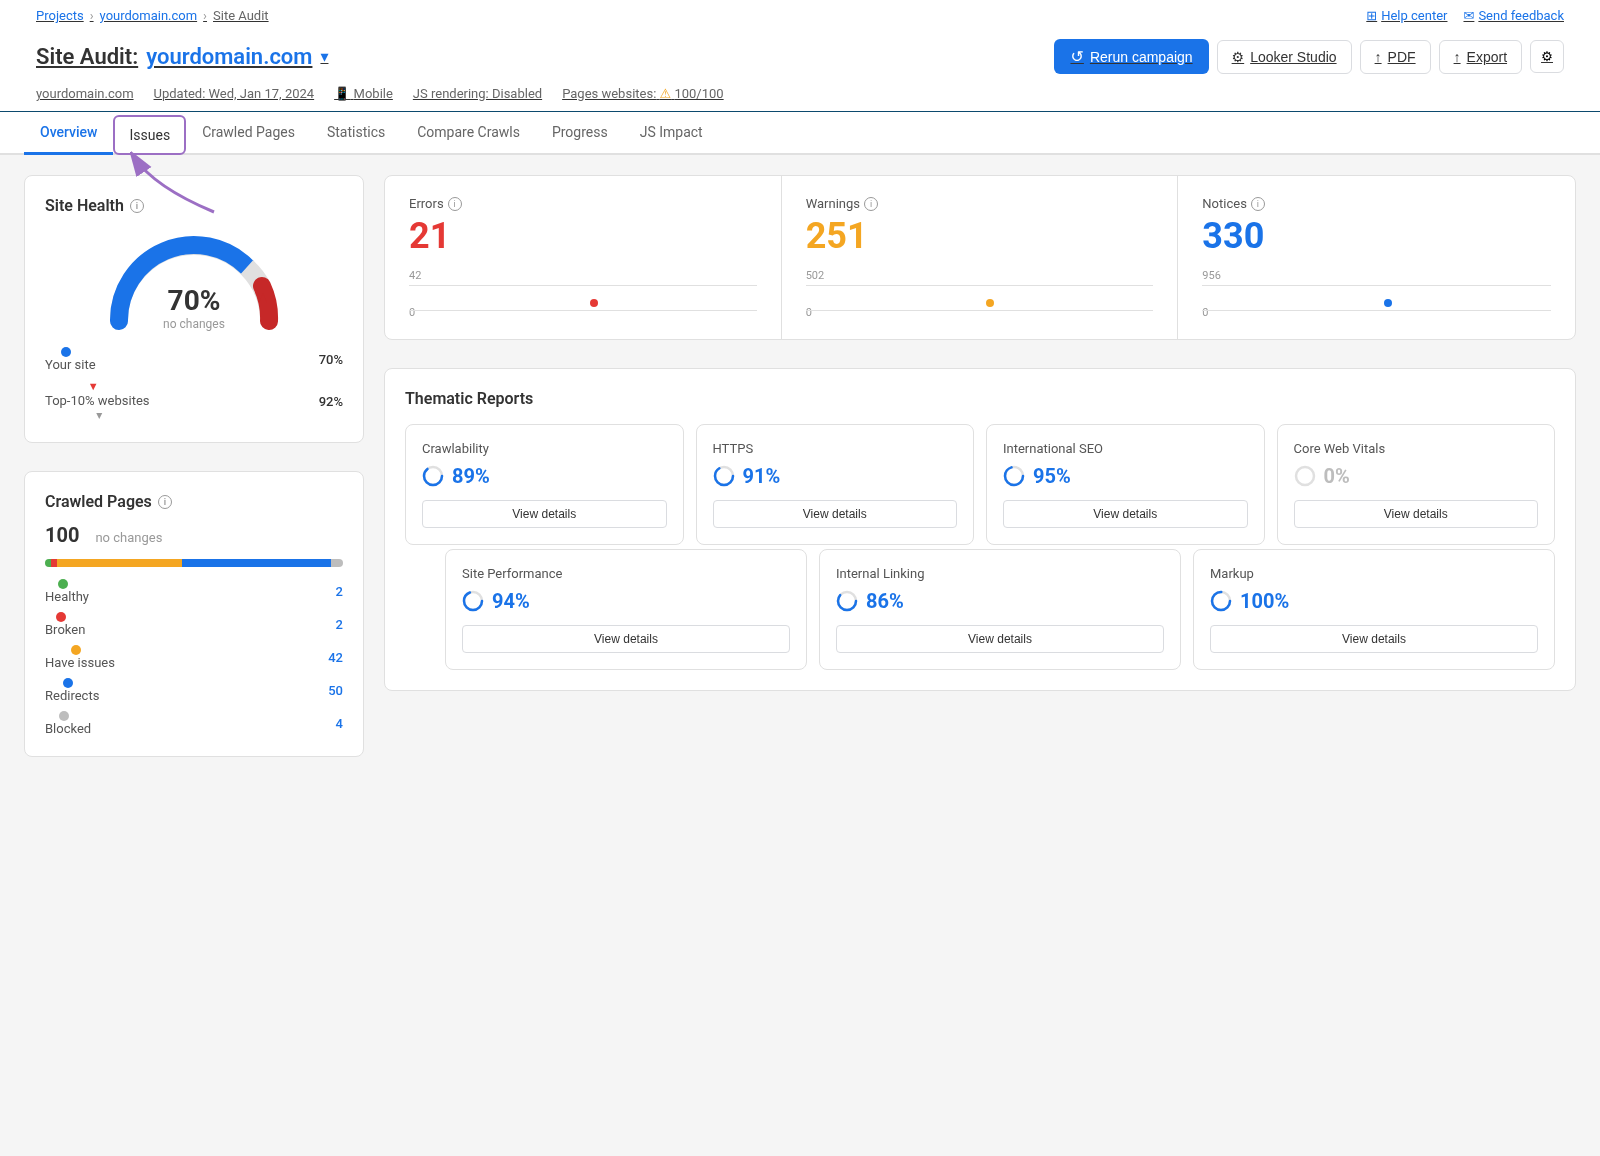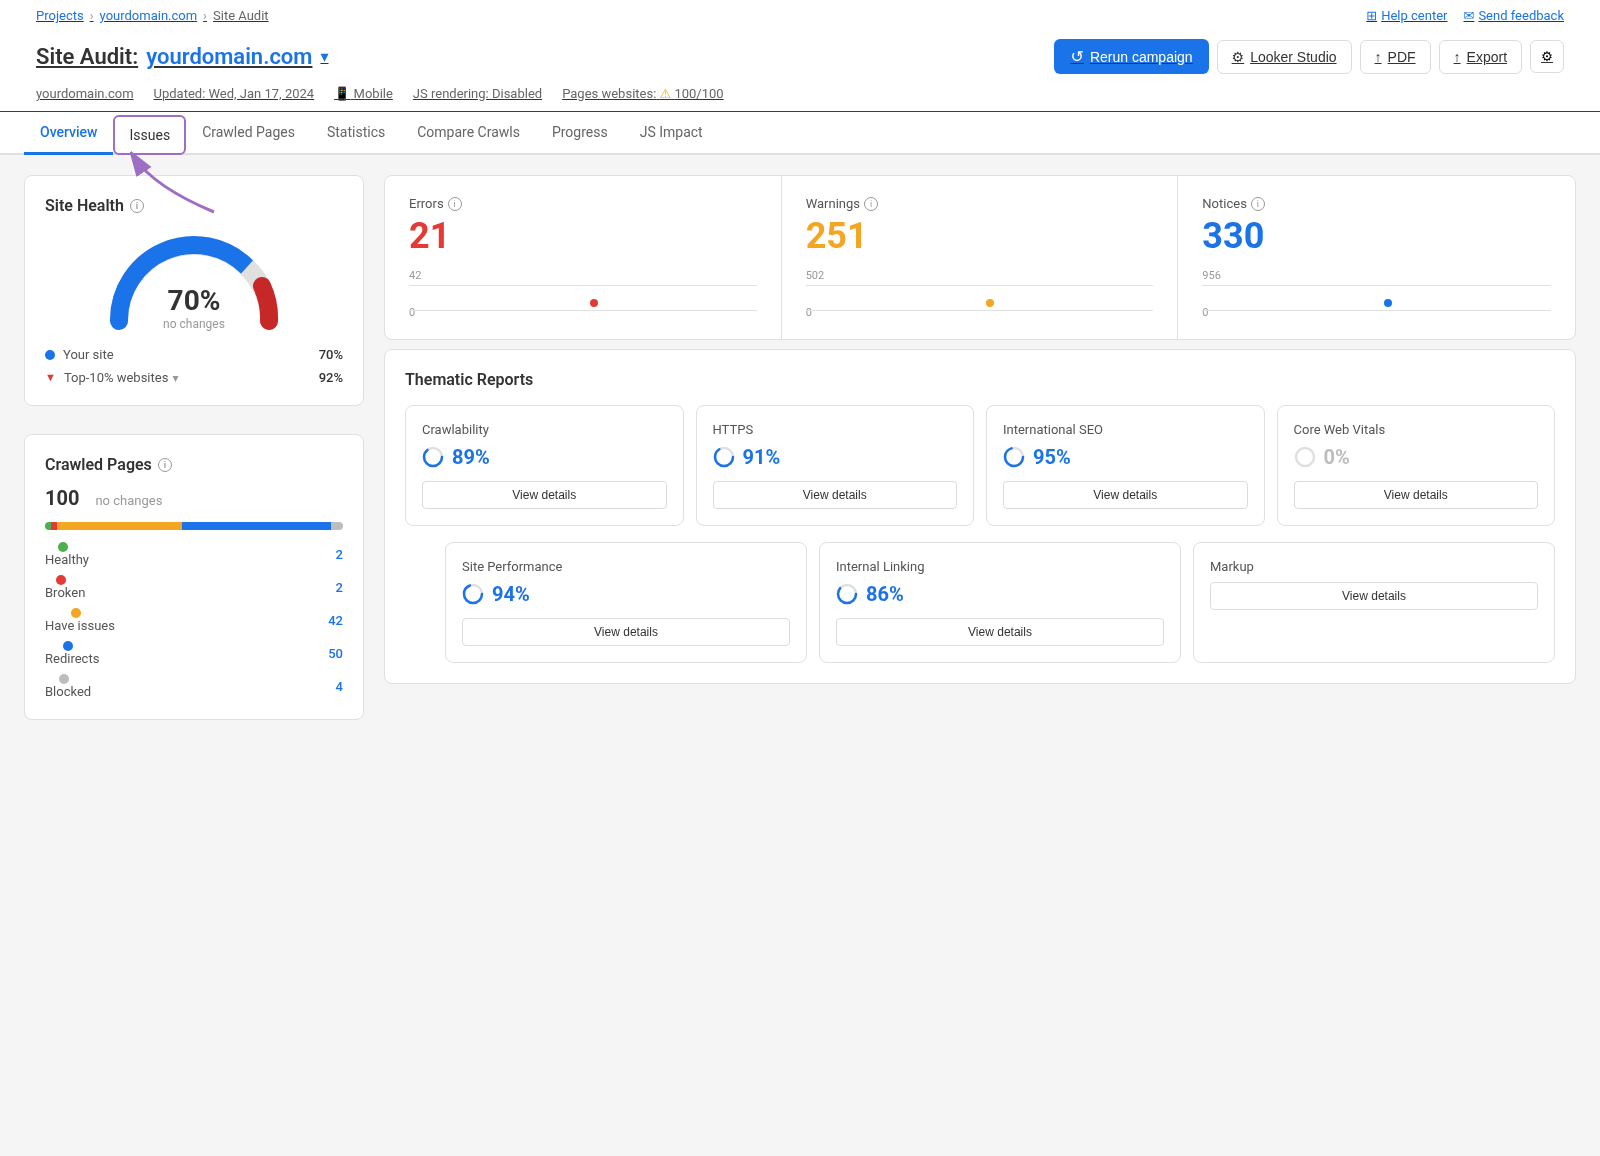--- a/index.html
+++ b/index.html
@@ -30,40 +30,40 @@
 
     
     .nav-tabs { display: flex; align-items: flex-end; gap: 0; border-bottom: 2px solid #e0e0e0; background: #fff; padding: 0 24px; }
     .nav-tab { padding: 12px 16px; font-size: 14px; color: #666; cursor: pointer; border-bottom: 3px solid transparent; margin-bottom: -2px; text-decoration: none; display: block; }
     .nav-tab.active { color: #1a73e8; border-bottom: 3px solid #1a73e8; font-weight: 500; }
     .nav-tab.highlighted { border: 2px solid #9c6fc4; border-radius: 6px; color: #333; padding: 10px 14px; }
 
     
     .main-content { padding: 20px 24px; display: flex; gap: 20px; }
     .left-panel { width: 340px; flex-shrink: 0; display: flex; flex-direction: column; gap: 28px; }
-    .right-panel { flex: 1; display: flex; flex-direction: column; gap: 9px; }
+    .right-panel { flex: 1; display: flex; flex-direction: column; gap: 28px; }
 
     
     .card { background: #fff; border-radius: 8px; border: 1px solid #e0e0e0; padding: 20px; }
 
     
     .site-health-title { font-size: 16px; font-weight: 600; margin-bottom: 16px; display: flex; align-items: center; gap: 6px; }
     .gauge-container { display: flex; justify-content: center; margin-bottom: 16px; position: relative; }
     .gauge-wrapper { position: relative; width: 180px; height: 100px; }
     .gauge-text { position: absolute; bottom: 0; left: 50%; transform: translateX(-50%); text-align: center; }
     .gauge-percent { font-size: 28px; font-weight: 700; color: #333; }
     .gauge-subtext { font-size: 12px; color: #999; }
 
     
     .gauge-svg { width: 180px; height: 100px; }
 
     .health-legend { display: flex; flex-direction: column; gap: 8px; }
     .legend-item { display: flex; align-items: center; justify-content: space-between; }
     .legend-dot { width: 10px; height: 10px; border-radius: 50%; margin-right: 8px; }
-    .legend-label { display: flex; align-items: center; color: #555; font-size: 13px; }
+    .legend-label { display: flex; align-items: center; color: #555; font-size: 13px; flex-direction: column; }
     .legend-value { font-size: 13px; color: #333; font-weight: 500; }
     .legend-triangle { color: #e53935; margin-right: 8px; font-size: 11px; }
 
     
     .crawled-pages-title { font-size: 16px; font-weight: 600; margin-bottom: 12px; display: flex; align-items: center; gap: 6px; }
     .crawled-count { font-size: 20px; font-weight: 700; color: #333; }
     .crawled-no-changes { font-size: 13px; color: #999; margin-left: 8px; }
     .progress-bar { display: flex; height: 8px; border-radius: 4px; overflow: hidden; margin: 12px 0; }
     .progress-segment { height: 100%; }
 
@@ -390,21 +390,21 @@
           <div class="report-score" style="color:#bdbdbd;">
             <svg width="22" height="22" viewBox="0 0 22 22">
               <circle cx="11" cy="11" r="9" fill="none" stroke="#e0e0e0" stroke-width="2.5"></circle>
             </svg>
             <span>0%</span>
           </div>
           <button class="btn-view-details">View details</button>
         </div>
       </div>
 
-      <div class="reports-grid-2" style="margin-top:16px;padding-left:40px;">
+      <div class="reports-grid-2" style="margin-top:4px;padding-left:40px;">
 
         <div class="report-card">
           <div class="report-name">Site Performance</div>
           <div class="report-score">
             <svg width="22" height="22" viewBox="0 0 22 22">
               <circle cx="11" cy="11" r="9" fill="none" stroke="#e0e0e0" stroke-width="2.5"></circle>
               <circle cx="11" cy="11" r="9" fill="none" stroke="#1a73e8" stroke-width="2.5" stroke-dasharray="53.1 56.5" stroke-dashoffset="14.1" stroke-linecap="round"></circle>
             </svg>
             <span>94%</span>
           </div>
@@ -418,19 +418,26 @@
               <circle cx="11" cy="11" r="9" fill="none" stroke="#e0e0e0" stroke-width="2.5"></circle>
               <circle cx="11" cy="11" r="9" fill="none" stroke="#1a73e8" stroke-width="2.5" stroke-dasharray="48.6 56.5" stroke-dashoffset="14.1" stroke-linecap="round"></circle>
             </svg>
             <span>86%</span>
           </div>
           <button class="btn-view-details">View details</button>
         </div>
 
         <div class="report-card">
           <div class="report-name">Markup</div>
+          <div class="report-score">
+            <svg width="22" height="22" viewBox="0 0 22 22">
+              <circle cx="11" cy="11" r="9" fill="none" stroke="#e0e0e0" stroke-width="2.5"></circle>
+              <circle cx="11" cy="11" r="9" fill="none" stroke="#1a73e8" stroke-width="2.5" stroke-dasharray="56.5 56.5" stroke-dashoffset="14.1" stroke-linecap="round"></circle>
+            </svg>
+            <span>100%</span>
+          </div>
           <button class="btn-view-details">View details</button>
         </div>
       </div>
     </div>
 
   </div>
 </div>
 
 </body></html>

